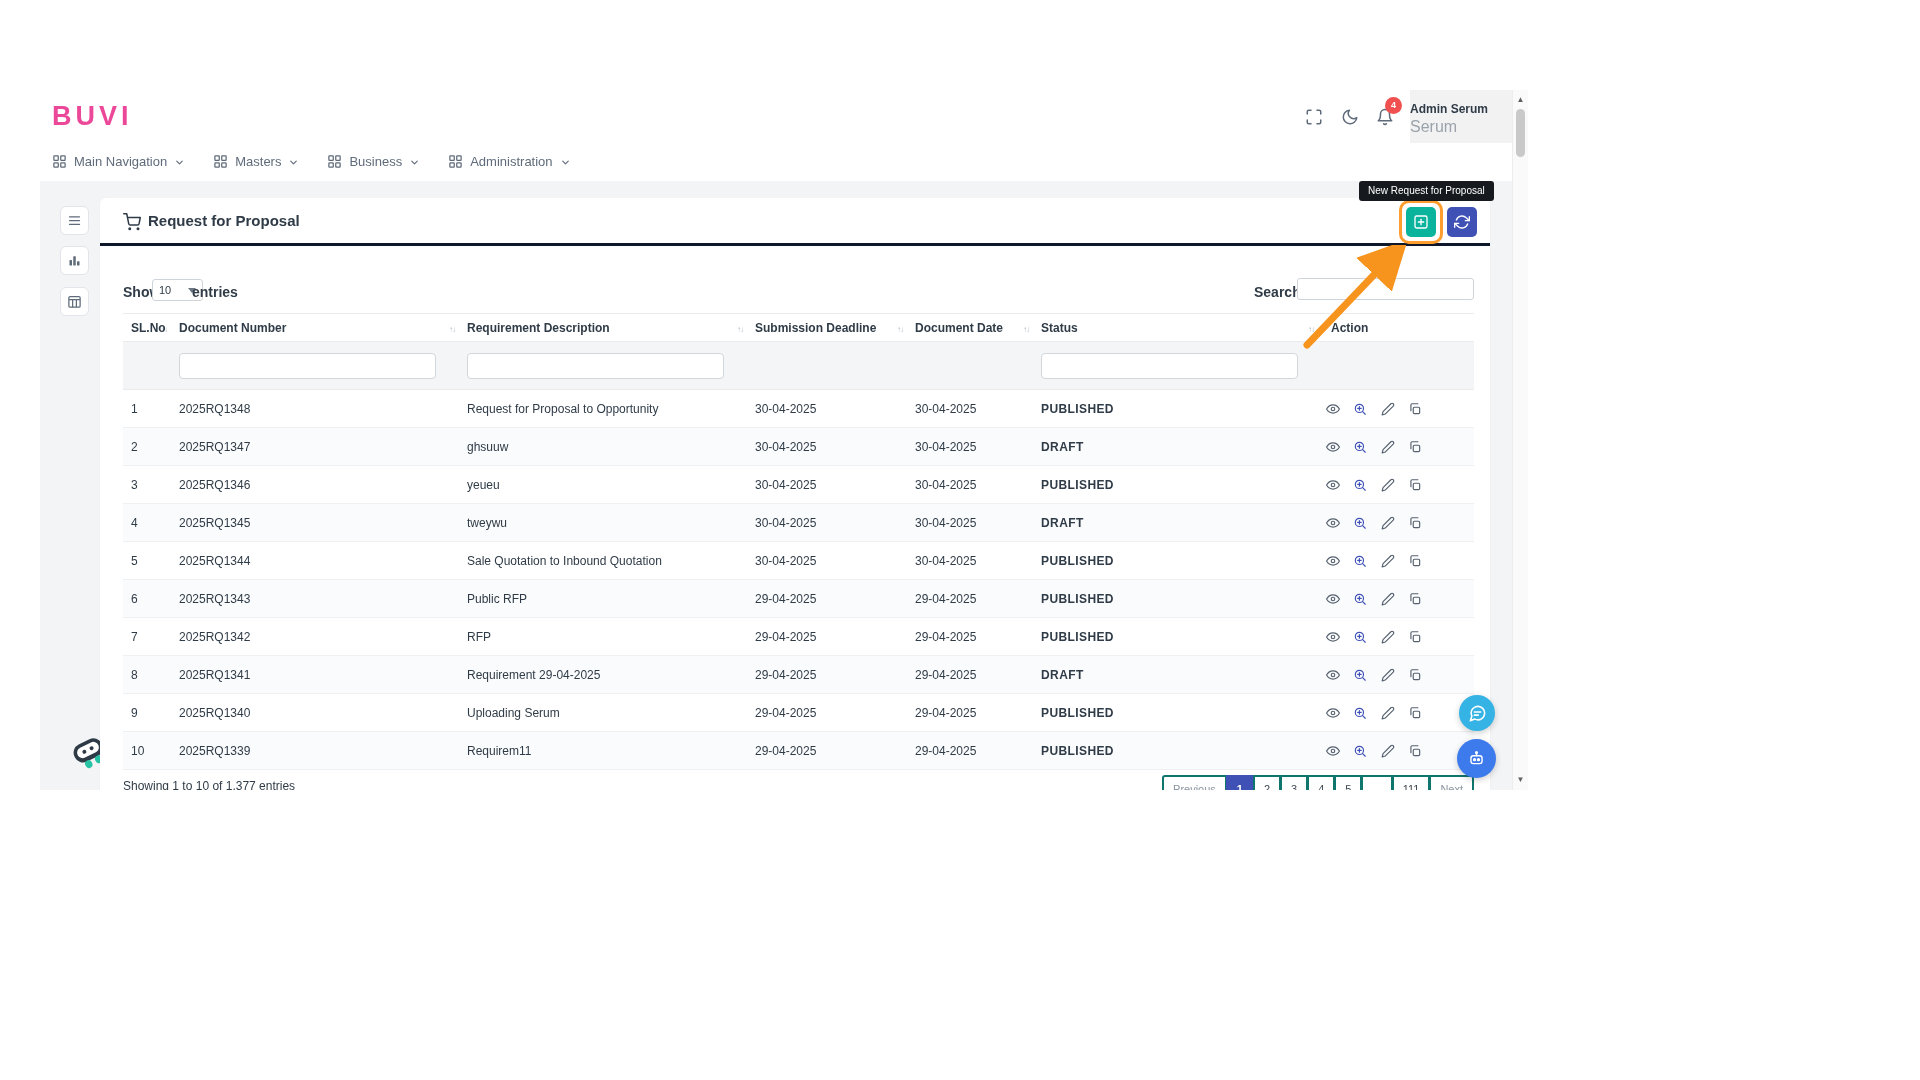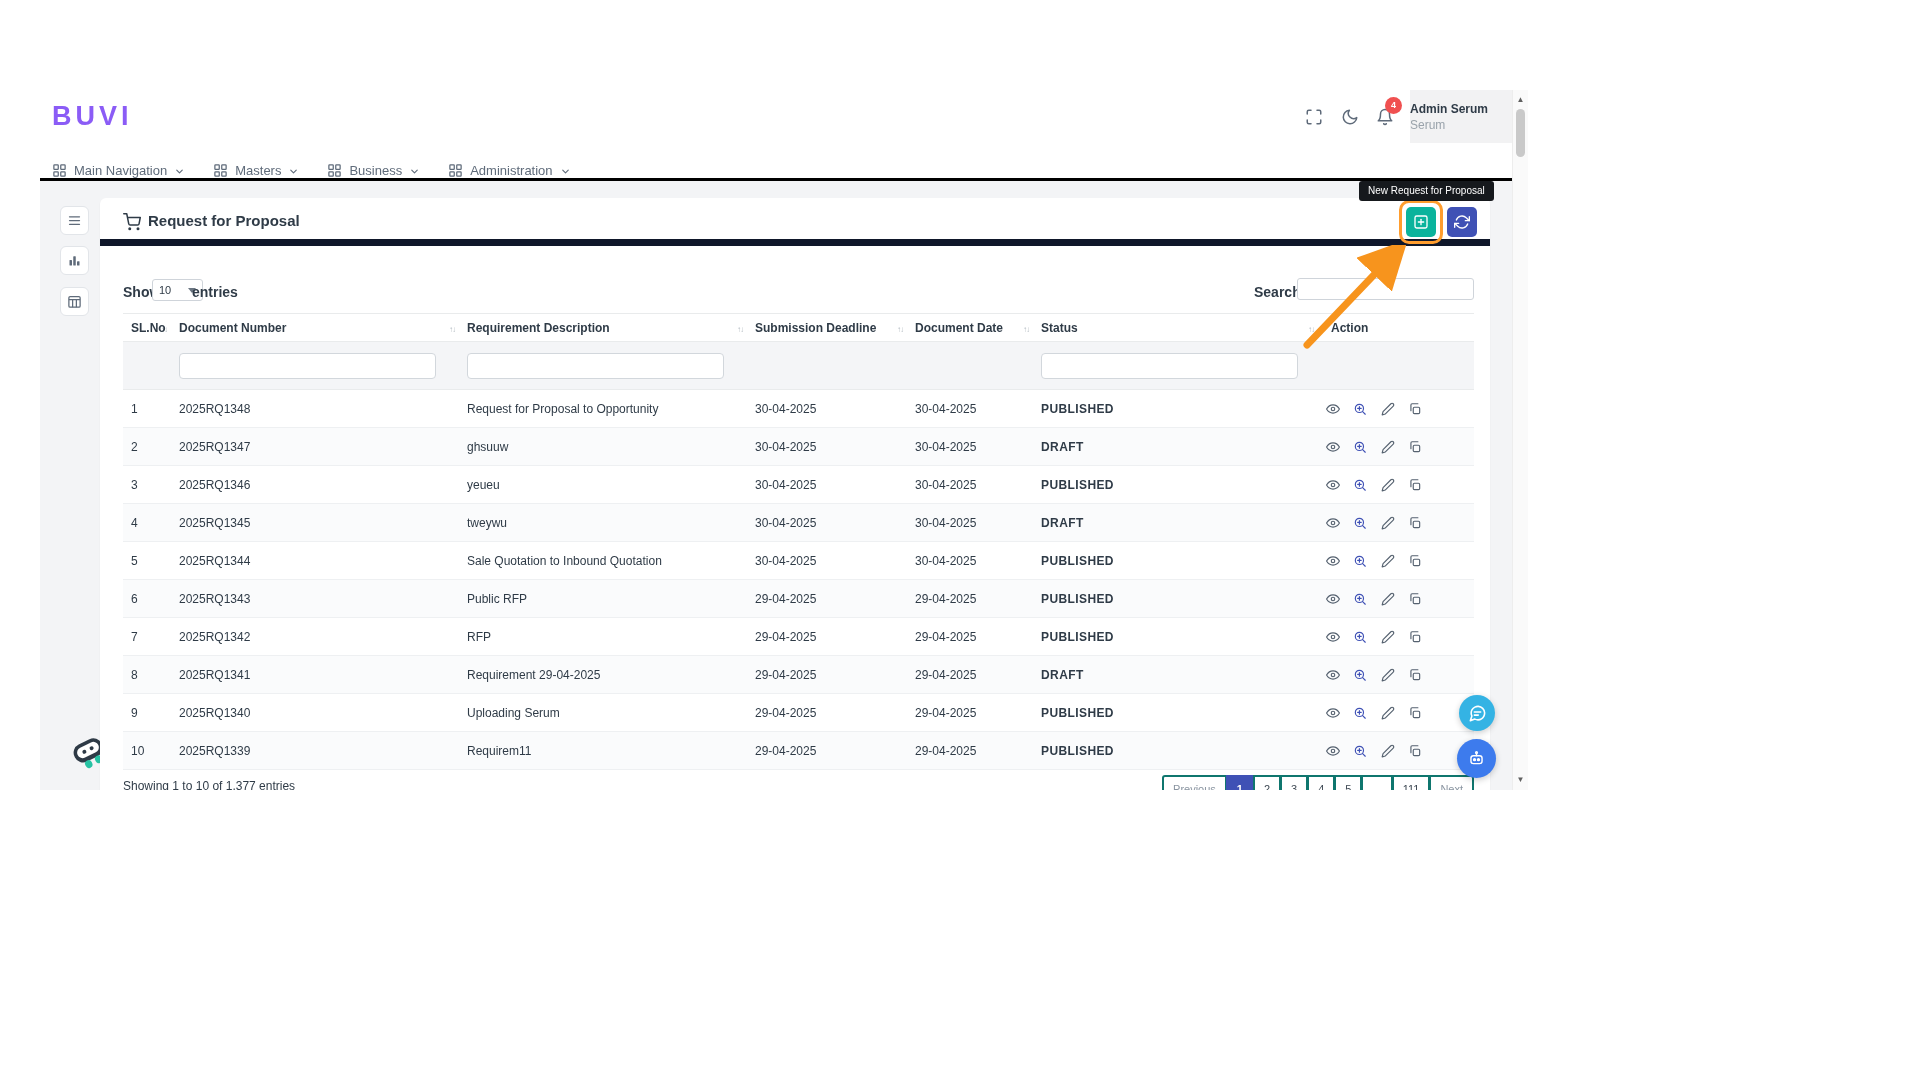--- a/index.html
+++ b/index.html
@@ -13,53 +13,53 @@
   *{margin:0;padding:0;box-sizing:border-box;}
   html,body{width:1920px;height:1080px;background:#fff;overflow:hidden;
     font-family:"Liberation Sans",sans-serif;color:var(--txt);}
   .stage{position:absolute;left:0;top:0;width:1920px;height:1080px;background:#fff;}
 
   svg{display:block;}
   .ic svg{width:100%;height:100%;}
 
   
   #app-header{position:absolute;left:40px;top:90px;width:1472px;height:53px;background:#fff;}
-  .logo{position:absolute;left:12px;top:11px;font-size:27px;font-weight:800;letter-spacing:4px;color:#8b5cf6;}
+  .logo{position:absolute;left:12px;top:11px;font-size:27px;font-weight:800;letter-spacing:4px;color:#ec4899;}
   .hdr-ic{position:absolute;top:18px;width:18px;height:18px;color:var(--muted);cursor:pointer;background:none;border:none;}
   #btn-fullscreen{left:1265px;}
   #btn-darkmode{left:1301px;}
   #btn-bell{left:1336px;}
   .badge{position:absolute;left:1345px;top:7px;min-width:17px;height:17px;border-radius:9px;
     background:var(--red);color:#fff;font-size:9px;font-weight:700;text-align:center;line-height:17px;padding:0 2px;}
   .user-chip{position:absolute;right:0;top:0;width:102px;height:53px;background:#f2f2f3;
     text-align:left;padding-top:12px;cursor:pointer;}
   .user-name{font-size:12px;font-weight:700;color:var(--txt);}
-  .user-role{font-size:12px;color:#9aa3ab;margin-top:2px;}
-
-  
-  #app-nav{position:absolute;left:40px;top:146px;width:1472px;height:38px;background:#fff;
-    border-bottom:6px solid #000000;display:flex;align-items:flex-end;padding-left:12px;gap:28px;}
+  .user-role{font-size:16px;color:#9aa3ab;margin-top:2px;}
+
+  
+  #app-nav{position:absolute;left:40px;top:154px;width:1472px;height:38px;background:#fff;
+    border-bottom:4px solid #000000;display:flex;align-items:flex-start;padding-left:12px;gap:28px;}
   .nav-item{display:flex;align-items:center;gap:7px;color:var(--muted);font-size:13px;cursor:pointer;}
   .nav-item .grid-ic{width:15px;height:15px;}
   .nav-item .chev-ic{width:11px;height:11px;margin-top:2px;}
 
   
   #content{position:absolute;left:40px;top:181px;width:1472px;height:609px;background:#f3f4f6;overflow:hidden;}
 
   .side-btn{position:absolute;left:20px;width:29px;height:29px;background:#fff;border:1px solid #e2e5e9;
     border-radius:6px;display:flex;align-items:center;justify-content:center;color:var(--muted);cursor:pointer;}
   .side-btn svg{width:15px;height:15px;}
   #side-btn-1{top:25px;} #side-btn-2{top:65px;} #side-btn-3{top:106px;}
 
   #mascot{position:absolute;left:24px;top:548px;width:48px;height:42px;cursor:pointer;background:none;border:none;}
 
   
   .card{position:absolute;left:60px;top:17px;width:1390px;height:600px;background:#fff;border-radius:6px;
     box-shadow:0 1px 2px rgba(30,40,50,.06);}
-  .card-head{position:absolute;left:0;top:0;width:100%;height:48px;border-bottom:7px solid #0f172a;}
+  .card-head{position:absolute;left:0;top:0;width:100%;height:48px;border-bottom:3px solid #0f172a;}
   .cart-ic{position:absolute;left:23px;top:15px;width:18px;height:18px;color:var(--txt);}
   .page-title{position:absolute;left:48px;top:14px;font-size:15px;font-weight:700;color:var(--txt);}
   .head-btn{position:absolute;top:9px;width:30px;height:30px;border:none;border-radius:5px;color:#fff;
     display:flex;align-items:center;justify-content:center;cursor:pointer;}
   .head-btn svg{width:16px;height:16px;}
   #btn-add{left:1306px;background:var(--teal);}
   #btn-refresh{left:1347px;background:var(--indigo);}
 
   
   .ctl-label{position:absolute;font-size:14px;font-weight:600;color:var(--txt);}

